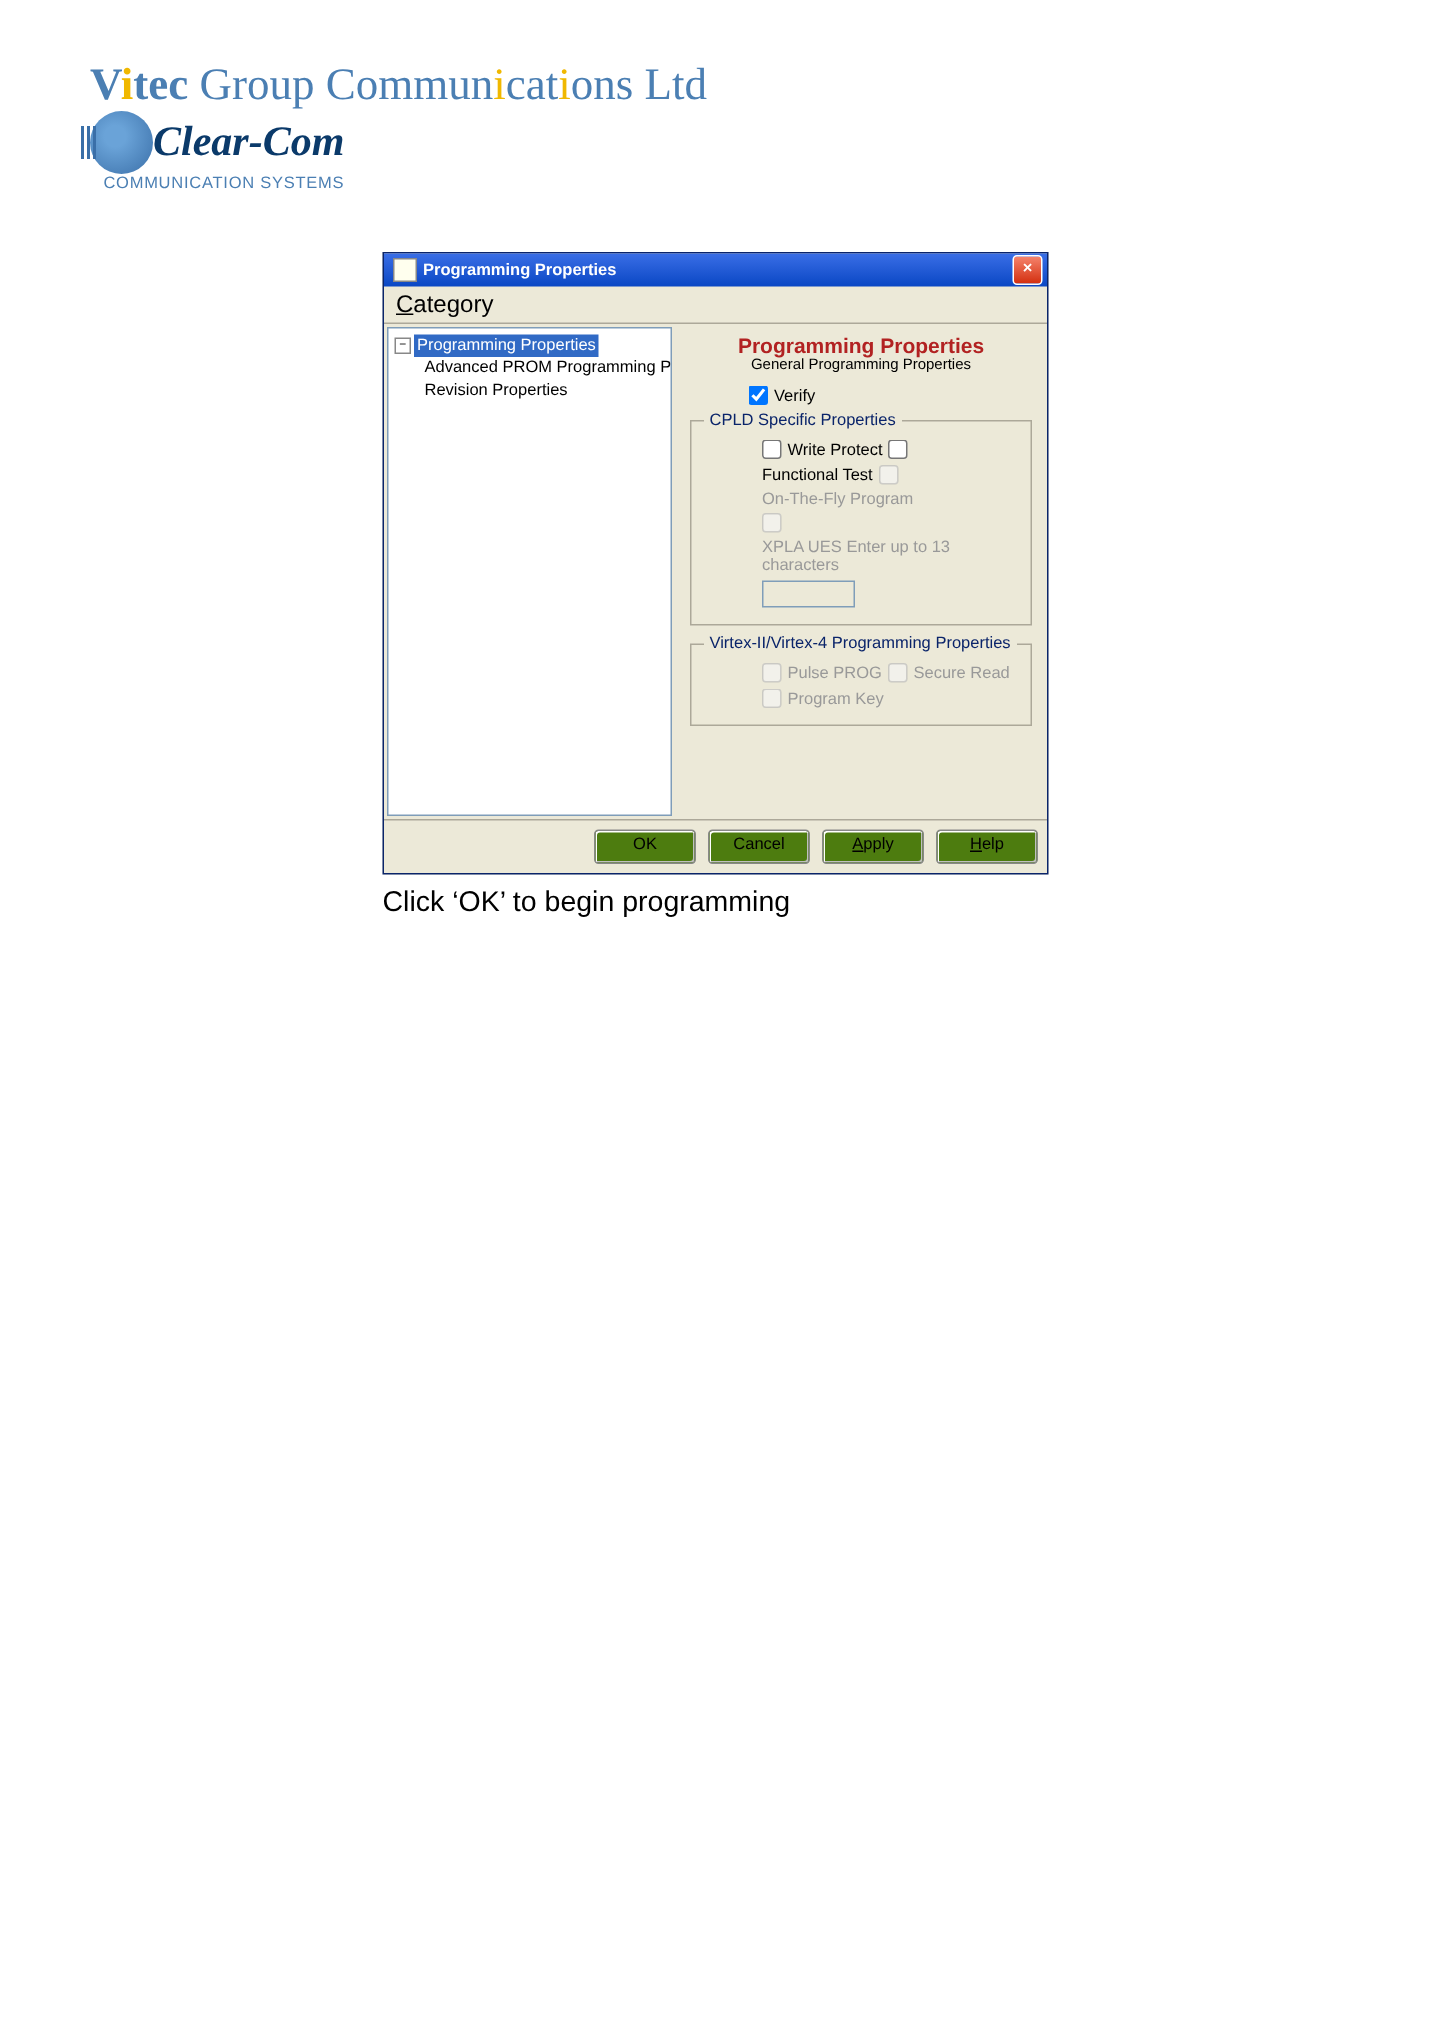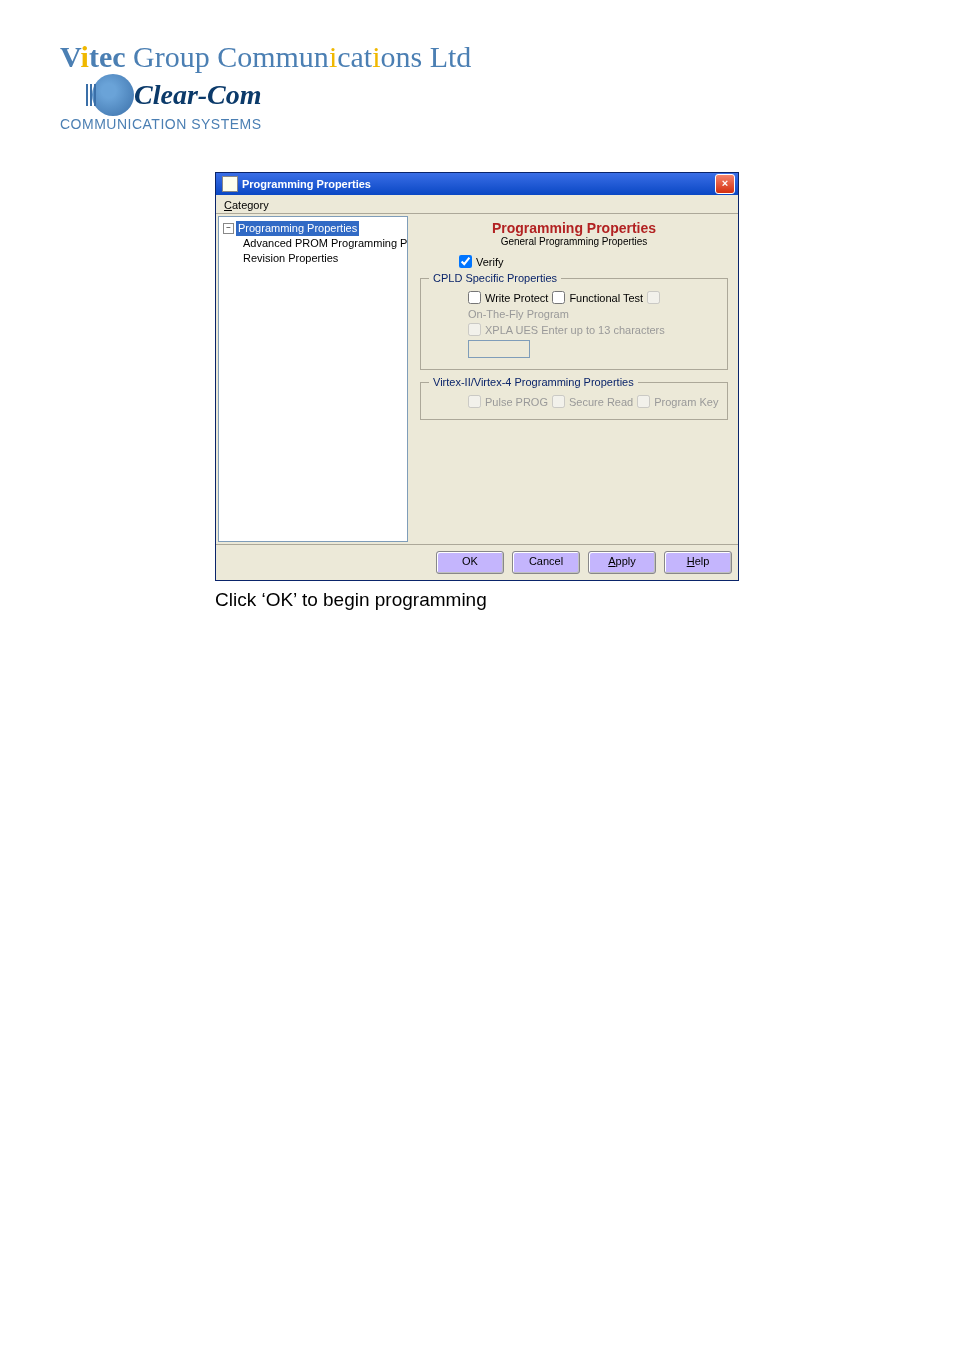--- a/index.html
+++ b/index.html
@@ -57,29 +57,29 @@
     background: repeating-linear-gradient(to right, #3a6fa8 0 2px, transparent 2px 4px);
   }
   .logo-text {
     font-family: Georgia, serif;
     font-style: italic;
     font-weight: bold;
     font-size: 28px;
     color: #0b3a6a;
   }
   .logo-sub {
-    font-size: 14px;
+    font-size: 11px;
     color: #4b7fb3;
     letter-spacing: 0.5px;
   }
 
   
   .dialog-wrap {
     margin: 0 auto;
-    width: 524px;
+    width: 444px;
   }
   .dialog {
     border: 1px solid #0a246a;
     background: #ece9d8;
     font-size: 11px;
   }
   .titlebar {
     height: 22px;
     background: linear-gradient(to bottom, #3a6ee6, #0a47c4);
     color: #fff;
@@ -107,21 +107,21 @@
     color: #fff;
     border: 1px solid #fff;
     border-radius: 3px;
     font-size: 11px;
     font-weight: bold;
     text-align: center;
     line-height: 16px;
   }
   .category-label {
     padding: 4px 8px 2px 8px;
-    font-size: 11px;
+    font-size: 16px;
     border-bottom: 1px solid #aca899;
   }
   .category-label u {
     text-decoration: underline;
   }
 
   .content {
     display: flex;
     height: 330px;
   }
@@ -221,21 +221,21 @@
   .button-row {
     padding: 6px;
     display: flex;
     justify-content: flex-end;
     gap: 8px;
     border-top: 1px solid #aca899;
   }
   .btn {
     width: 66px;
     height: 21px;
-    background: #c4b5fd;
+    background: #4d7c0f;
     border: 1px solid #888;
     border-radius: 3px;
     font-size: 11px;
     text-align: center;
     line-height: 19px;
     box-shadow: inset 1px 1px 0 #fff, inset -1px -1px 0 #c0c0c0;
   }
 
   .caption {
     text-align: left;

